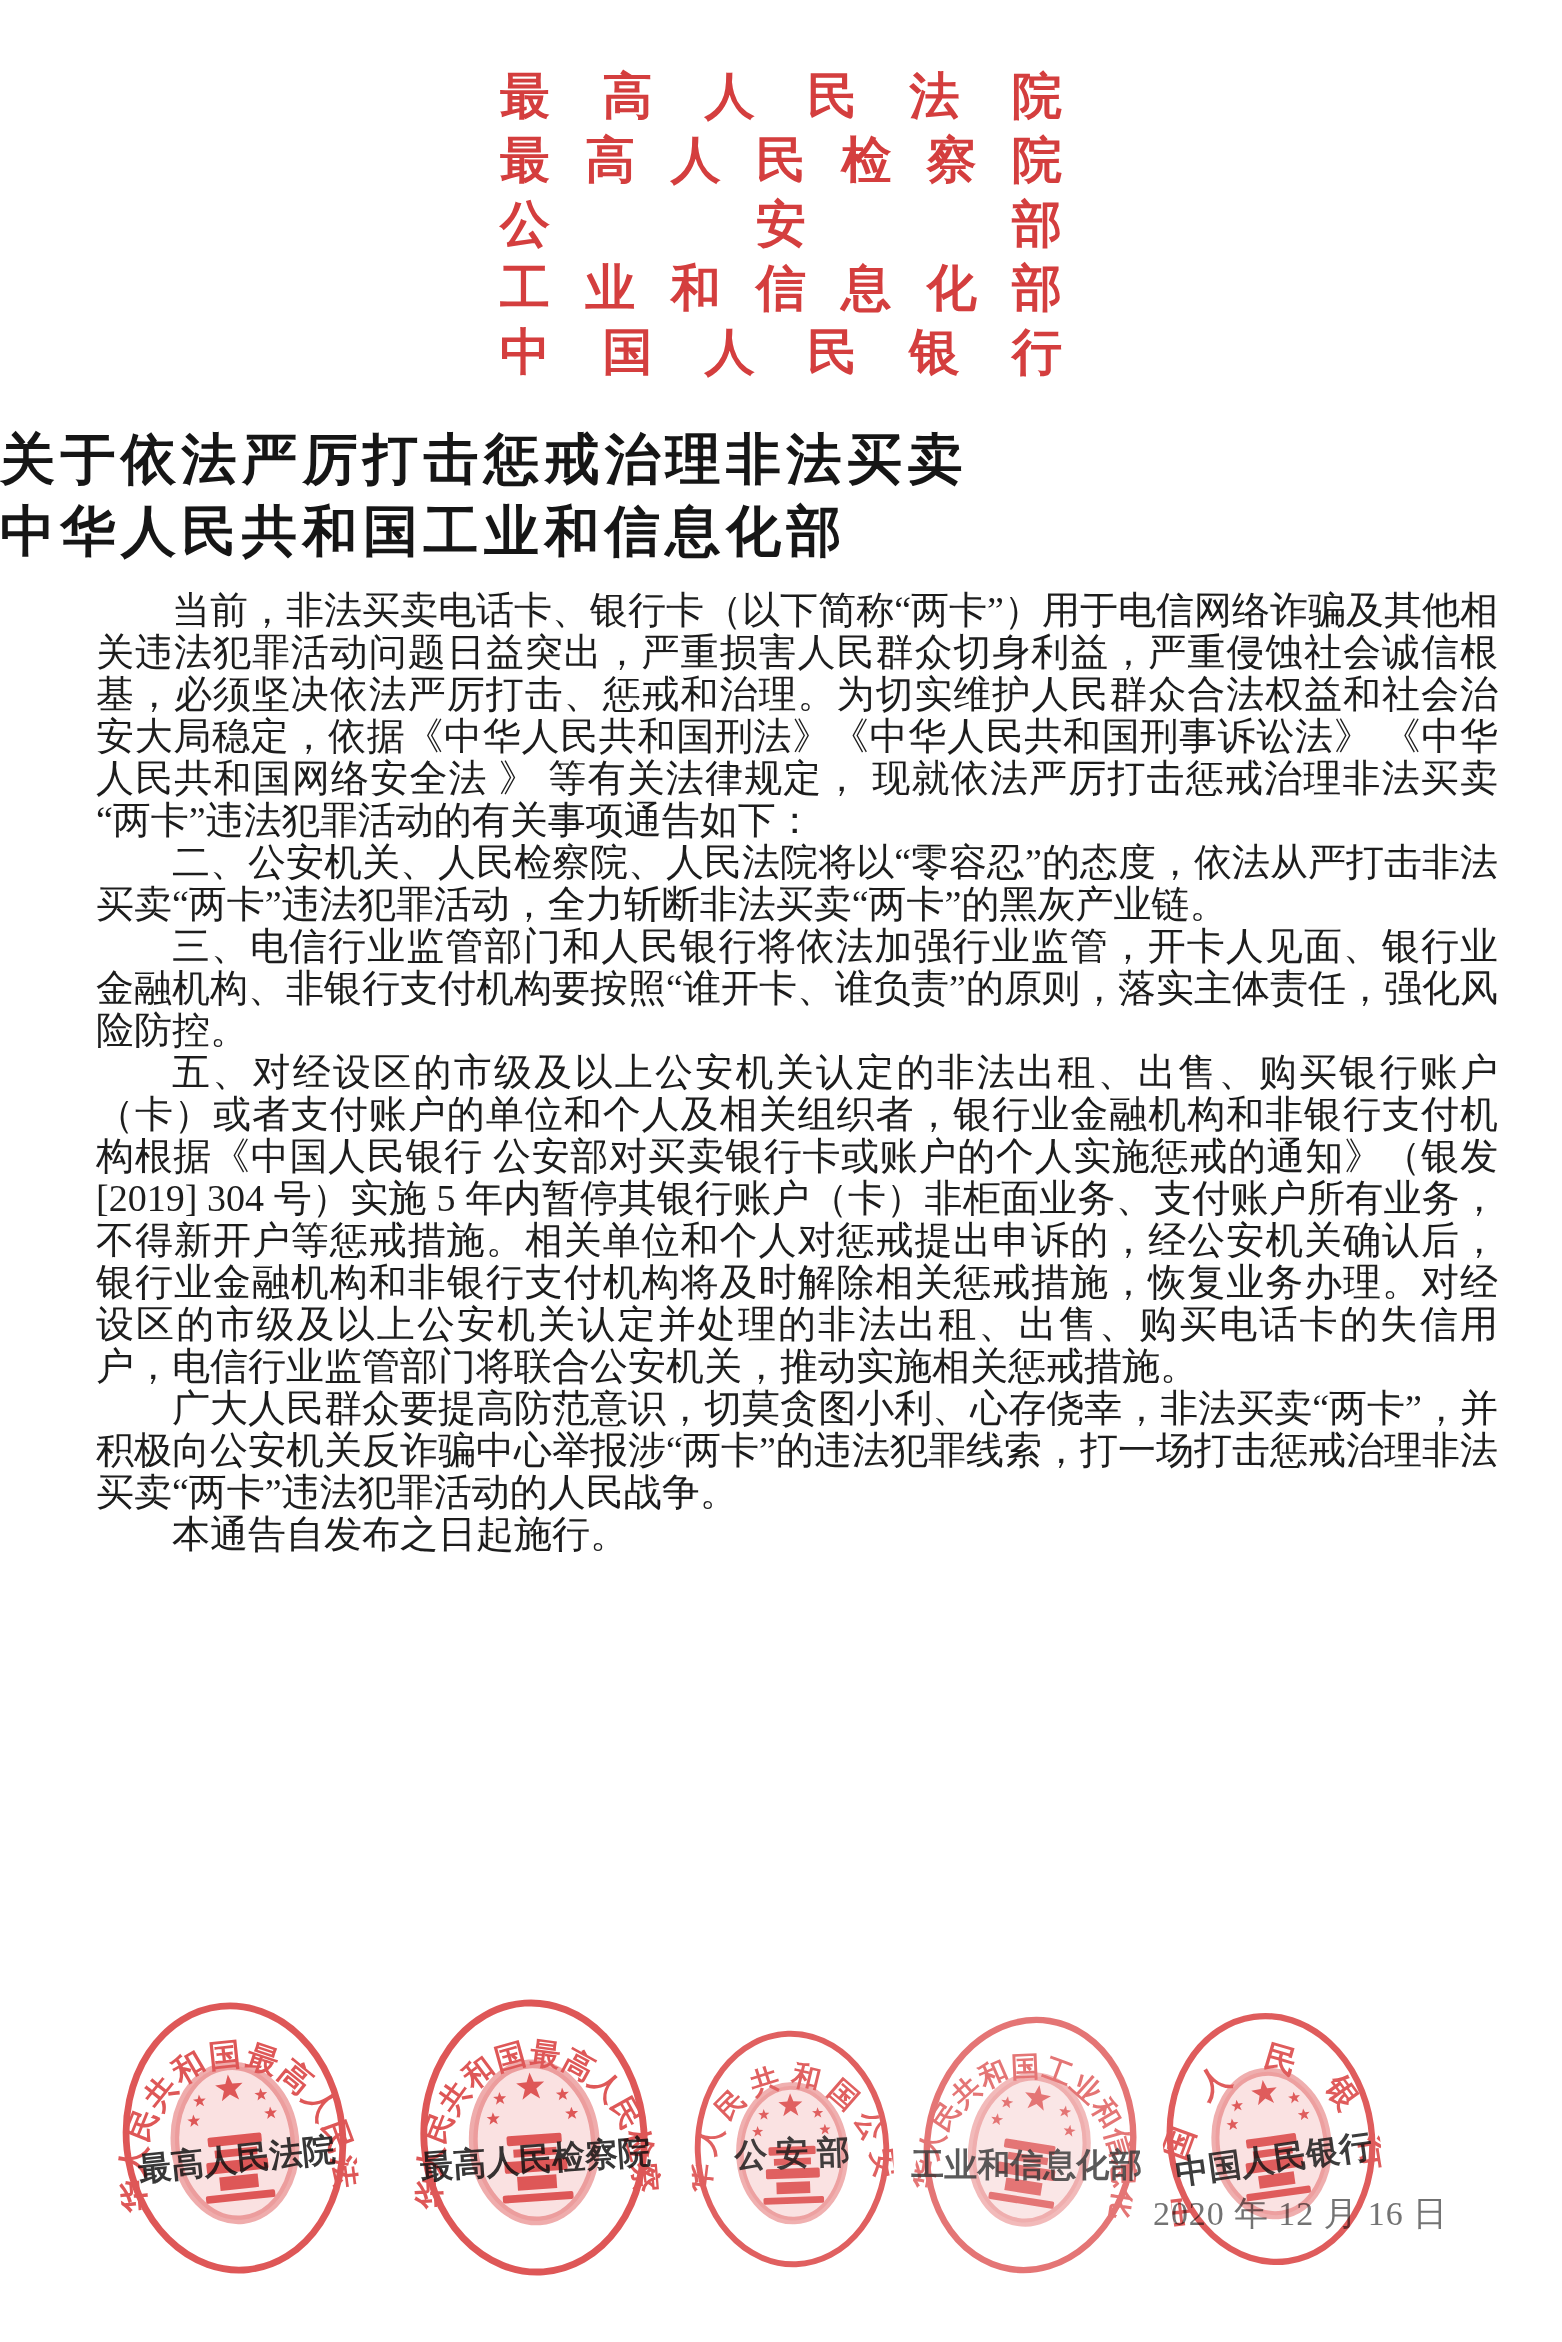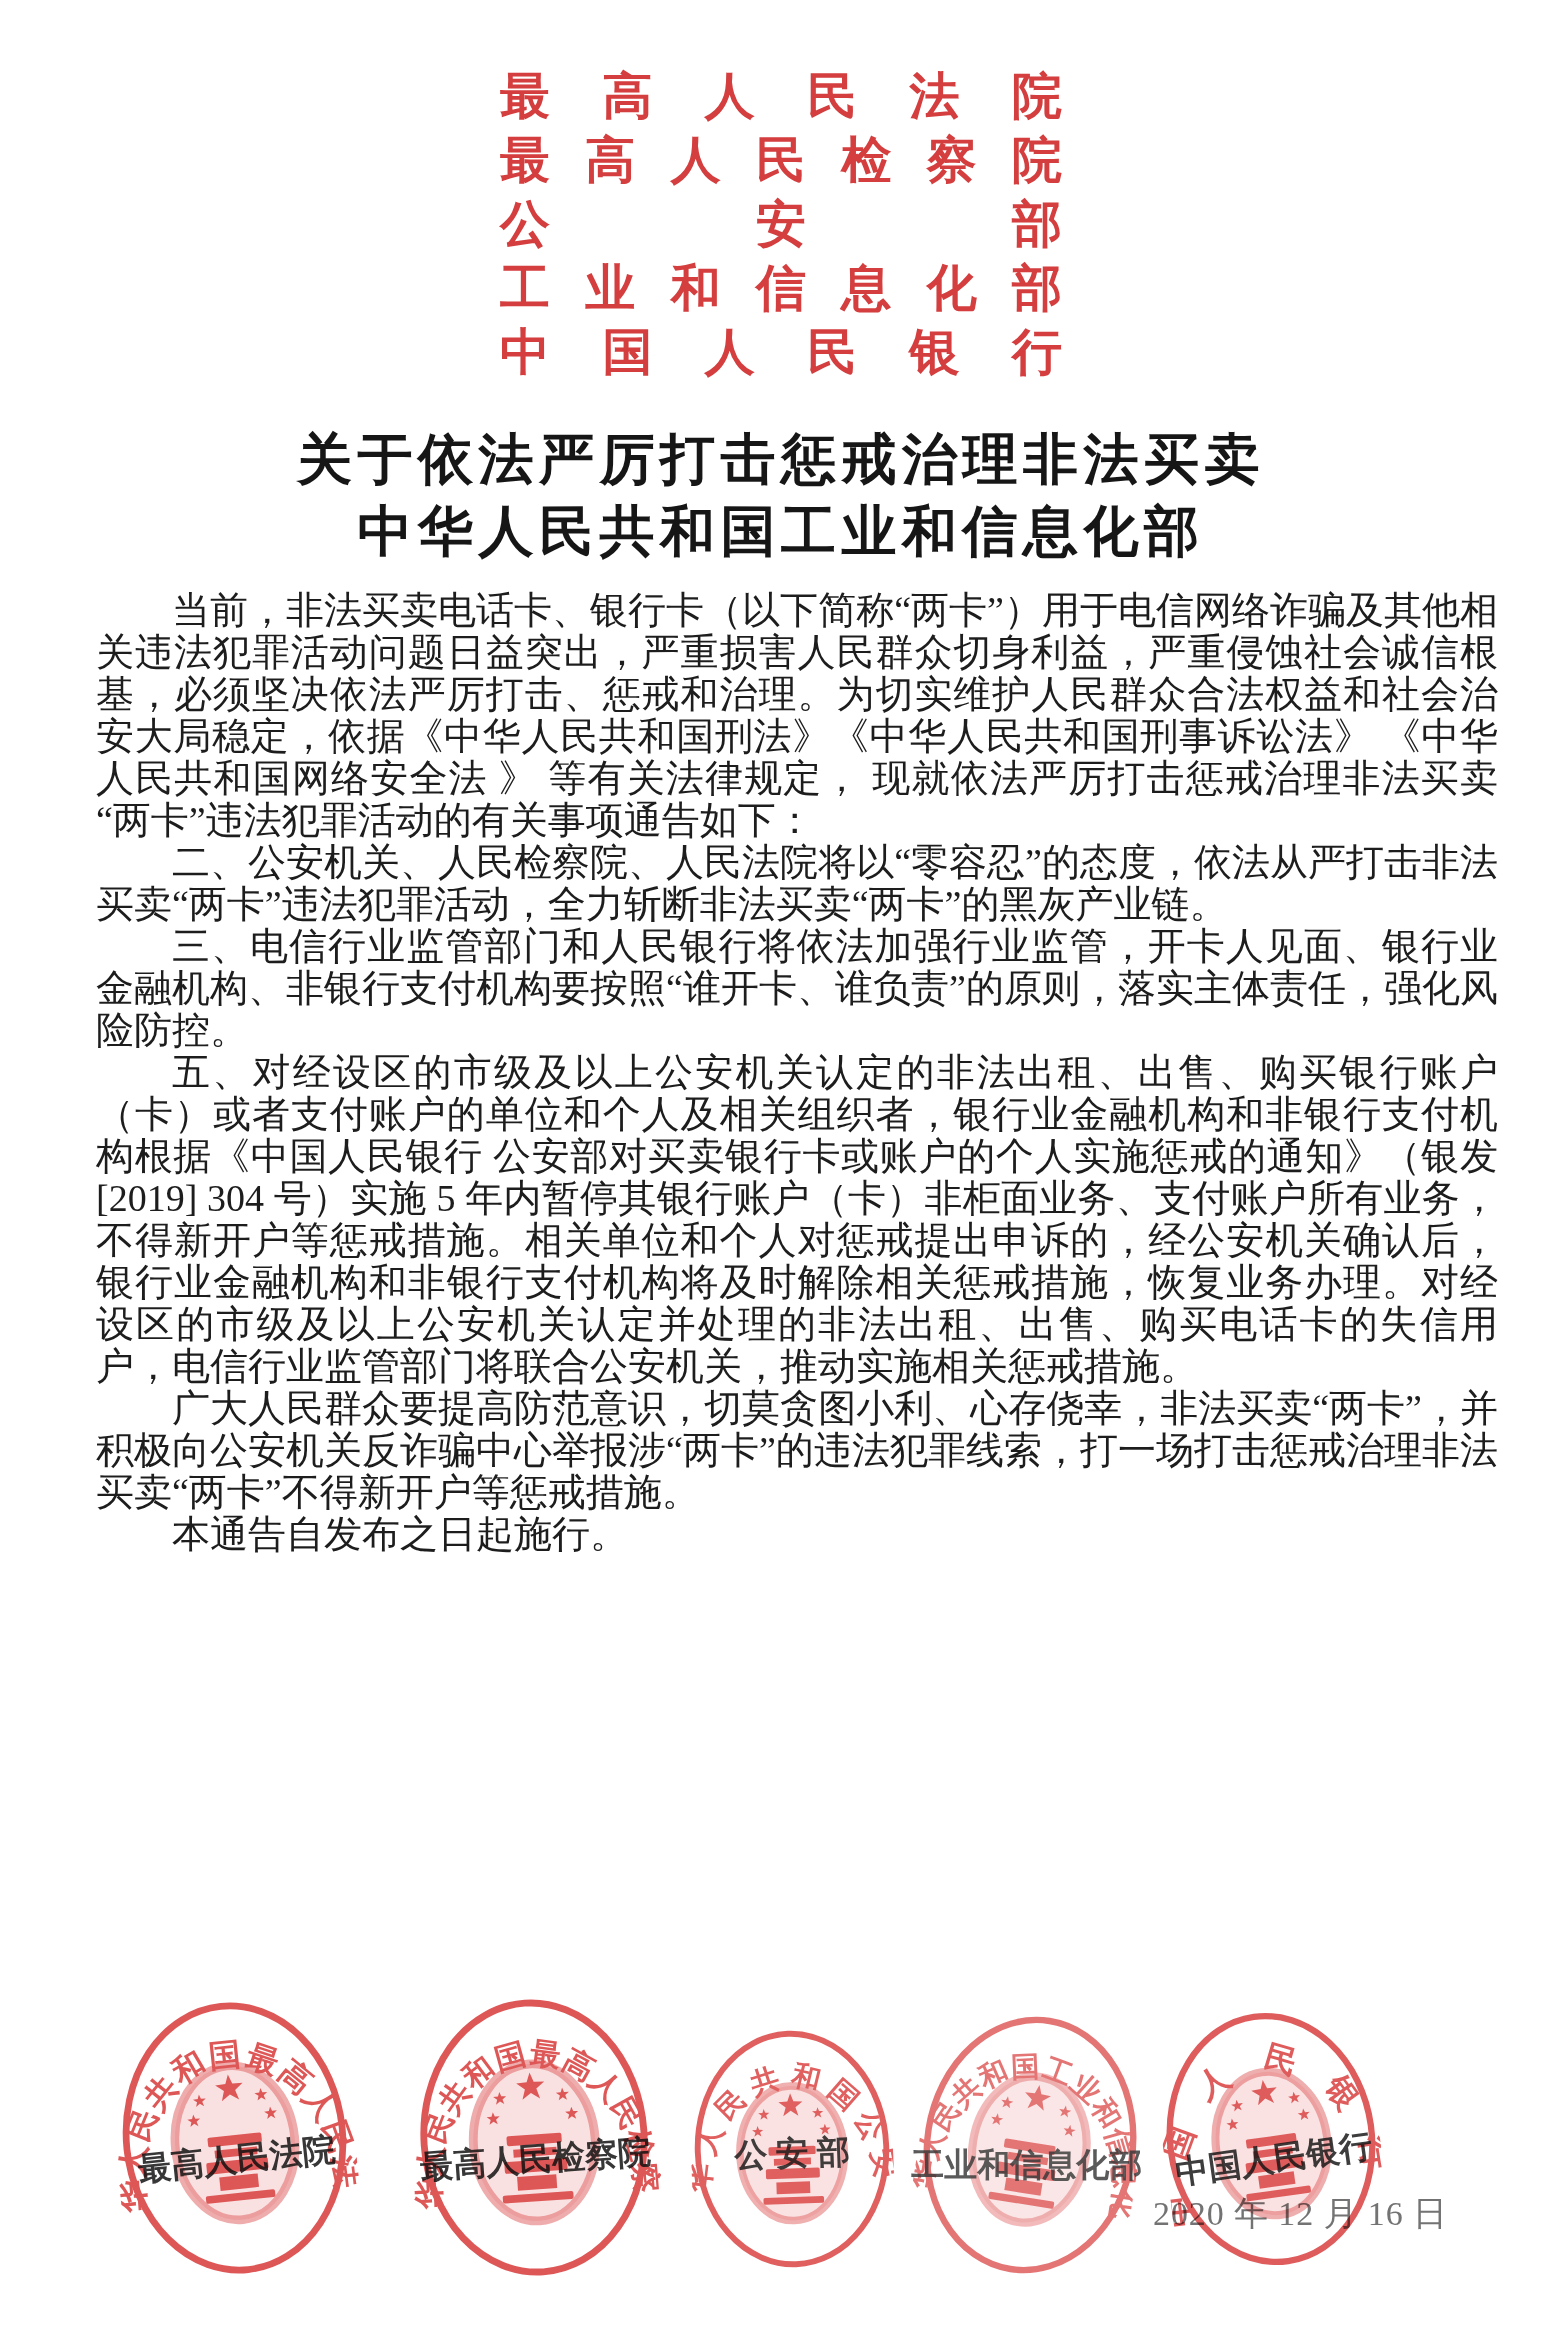--- a/index.html
+++ b/index.html
@@ -23,21 +23,21 @@
     justify-content:space-between;
     align-items:center;
     height:64px;
     font-size:50px;
     font-weight:700;
     line-height:1;
   }
   
   .doc-title {
     margin-top:40px;
-    text-align:center;
+    text-align:left;
     color:#161616;
   }
   .doc-title .t-line {
     font-size:55px;
     font-weight:700;
     line-height:72px;
     letter-spacing:5.5px;
   }
   
   .doc-body {
@@ -141,21 +141,21 @@
   <div class="doc-title">
     <div class="t-line">关于依法严厉打击惩戒治理非法买卖</div>
     <div class="t-line">中华人民共和国工业和信息化部</div>
   </div>
 
   <div class="doc-body">
     <p>当前，非法买卖电话卡、银行卡（以下简称“两卡”）用于电信网络诈骗及其他相关违法犯罪活动问题日益突出，严重损害人民群众切身利益，严重侵蚀社会诚信根基，必须坚决依法严厉打击、惩戒和治理。为切实维护人民群众合法权益和社会治安大局稳定，依据《中华人民共和国刑法》《中华人民共和国刑事诉讼法》 《中华人民共和国网络安全法 》 等有关法律规定， 现就依法严厉打击惩戒治理非法买卖“两卡”违法犯罪活动的有关事项通告如下：</p>
     <p>二、公安机关、人民检察院、人民法院将以“零容忍”的态度，依法从严打击非法买卖“两卡”违法犯罪活动，全力斩断非法买卖“两卡”的黑灰产业链。</p>
     <p>三、电信行业监管部门和人民银行将依法加强行业监管，开卡人见面、银行业金融机构、非银行支付机构要按照“谁开卡、谁负责”的原则，落实主体责任，强化风险防控。</p>
     <p>五、对经设区的市级及以上公安机关认定的非法出租、出售、购买银行账户（卡）或者支付账户的单位和个人及相关组织者，银行业金融机构和非银行支付机构根据《中国人民银行 公安部对买卖银行卡或账户的个人实施惩戒的通知》（银发[2019] 304 号）实施 5 年内暂停其银行账户（卡）非柜面业务、支付账户所有业务，不得新开户等惩戒措施。相关单位和个人对惩戒提出申诉的，经公安机关确认后，银行业金融机构和非银行支付机构将及时解除相关惩戒措施，恢复业务办理。对经设区的市级及以上公安机关认定并处理的非法出租、出售、购买电话卡的失信用户，电信行业监管部门将联合公安机关，推动实施相关惩戒措施。</p>
-    <p>广大人民群众要提高防范意识，切莫贪图小利、心存侥幸，非法买卖“两卡”，并积极向公安机关反诈骗中心举报涉“两卡”的违法犯罪线索，打一场打击惩戒治理非法买卖“两卡”不得新开户等惩戒措施。</p>
+    <p>广大人民群众要提高防范意识，切莫贪图小利、心存侥幸，非法买卖“两卡”，并积极向公安机关反诈骗中心举报涉“两卡”的违法犯罪线索，打一场打击惩戒治理非法买卖“两卡”违法犯罪活动的人民战争。</p>
     <p>本通告自发布之日起施行。</p>
   </div>
 
   <div class="seal" style="left:115px; top:1998px; width:239px; height:280px; transform:rotate(-6deg); opacity:.95;">
     <div class="seal-label">最高人民法院</div>
     <svg viewBox="0 0 240 290">
       <defs>
           <path id="arcP0" d="M 20 196 A 100 126 0 1 1 220 196"></path>
         </defs>
       <ellipse cx="120" cy="145" rx="112" ry="137" fill="none" stroke="currentColor" stroke-width="7"></ellipse>

